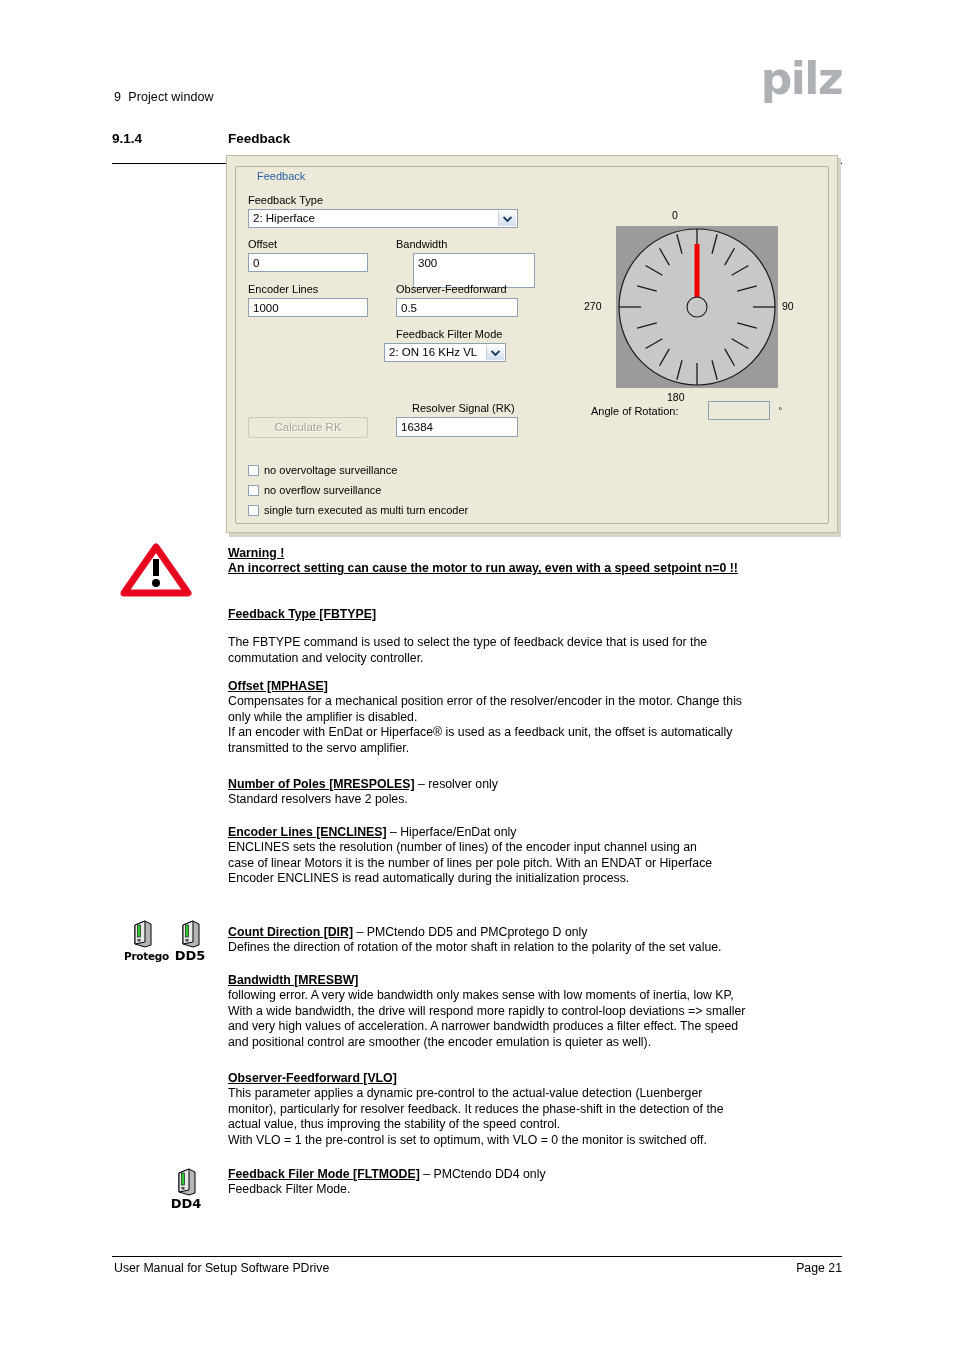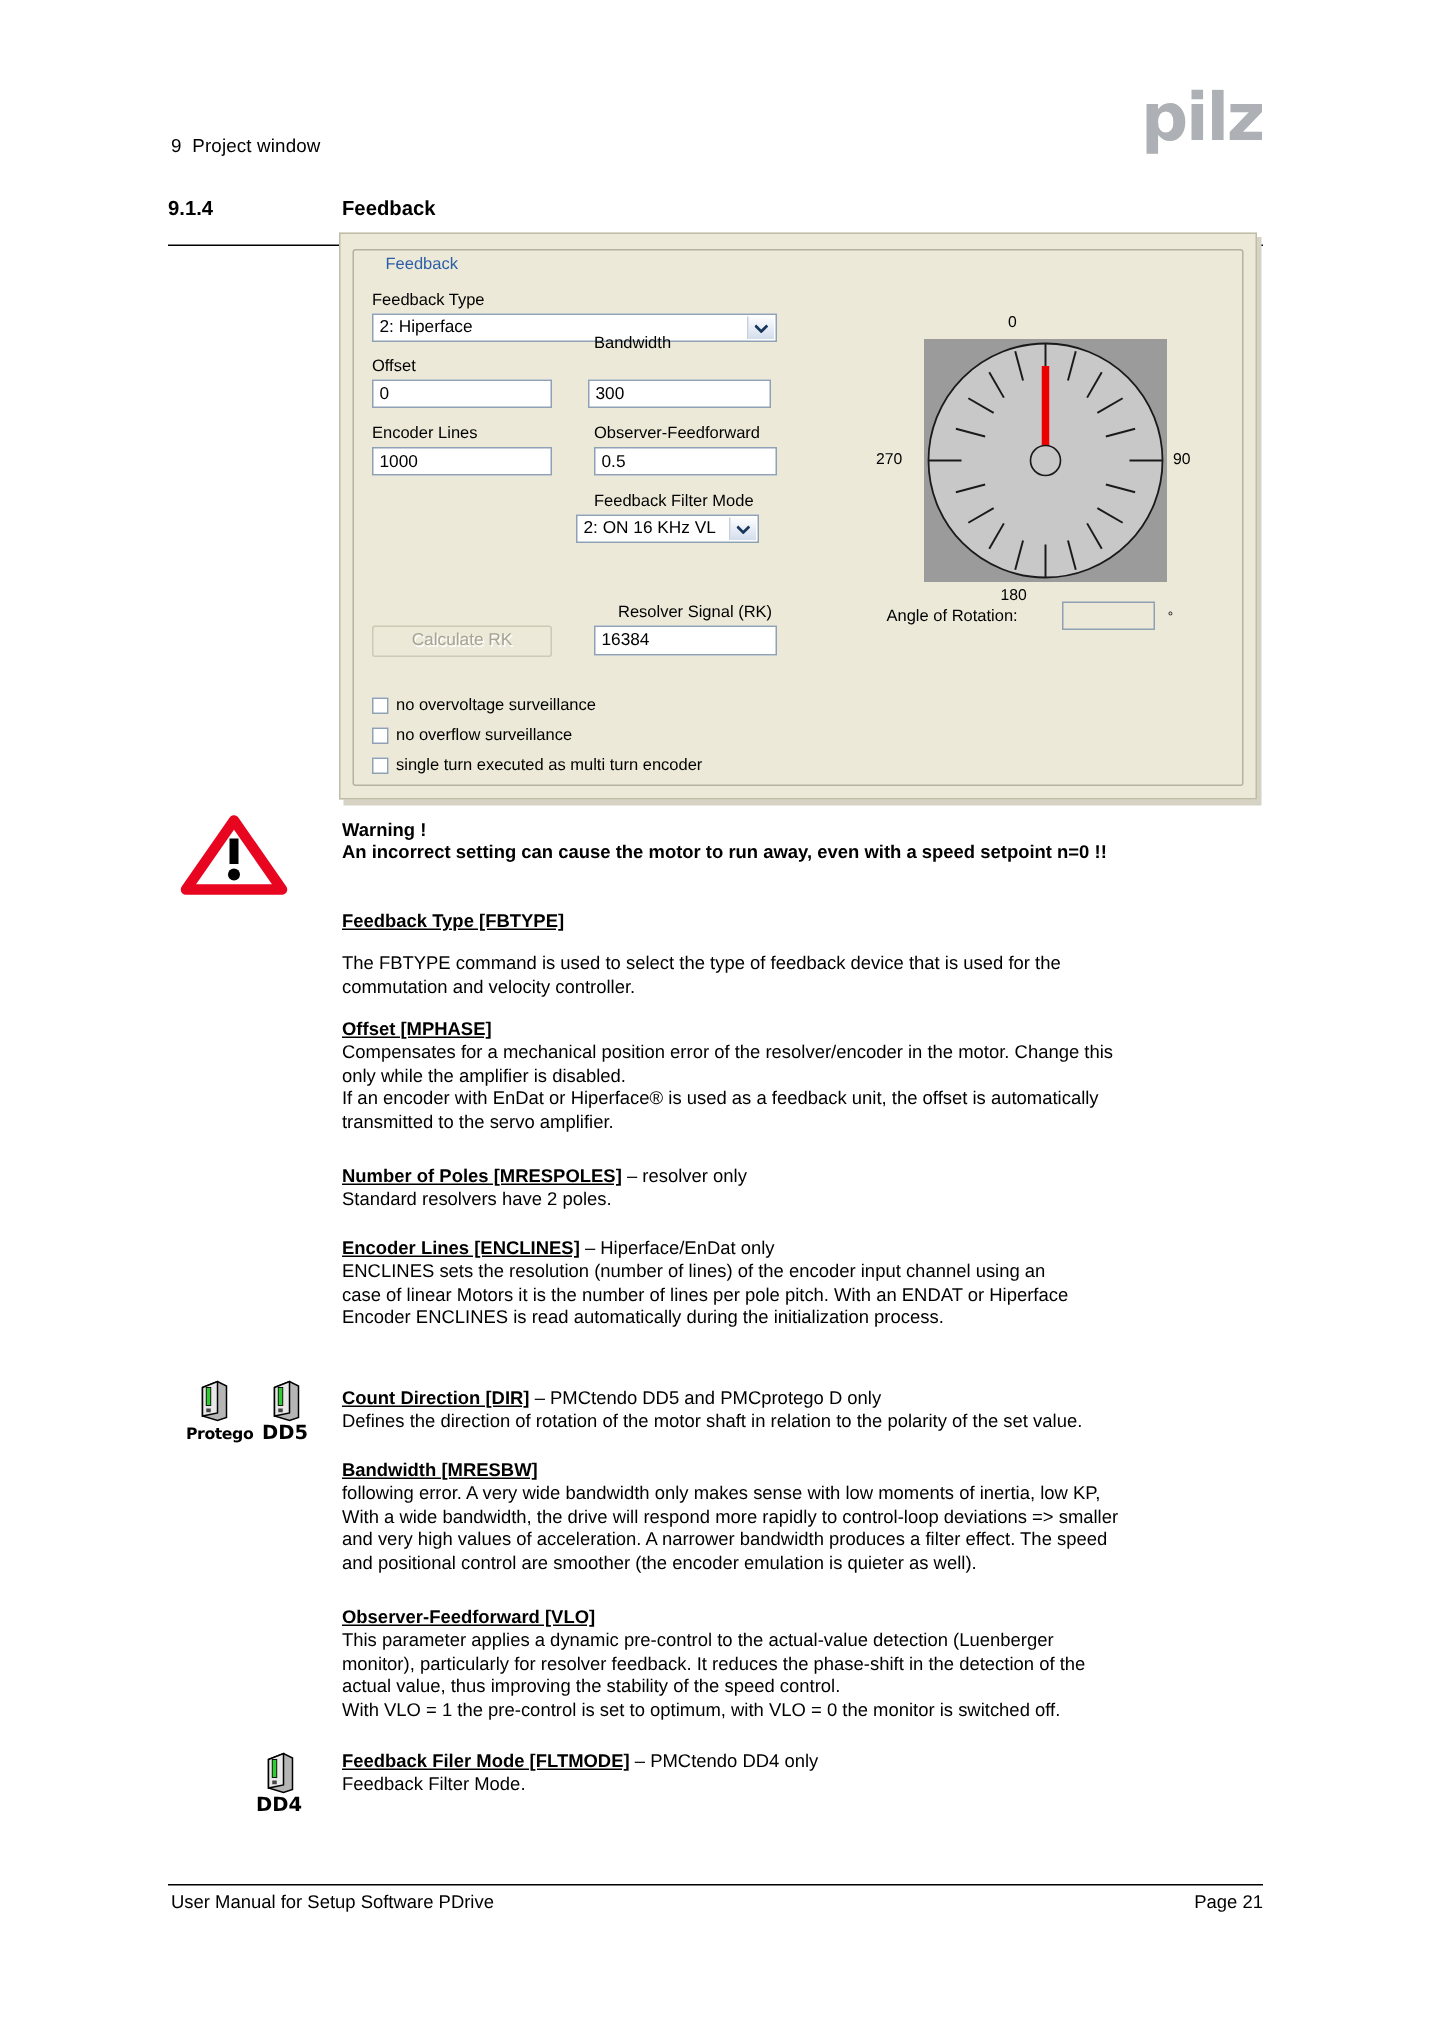--- a/index.html
+++ b/index.html
@@ -309,22 +309,22 @@
       <span class="arrow-btn">
         <svg width="9" height="6" viewBox="0 0 9 6">
             <path d="M0.5 1 L4.5 5 L8.5 1" fill="none" stroke="#17375e" stroke-width="1.8"></path>
           </svg>
       </span>
     </div>
 
     <div class="fld-label" style="left:12px; top:71px;">Offset</div>
     <div class="textbox" style="left:12px; top:86px; width:120px; height:19px;">0</div>
 
-    <div class="fld-label" style="left:160px; top:56px;">Bandwidth</div>
-    <div class="textbox" style="left:156px; top:86px; width:122px; height:19px;">300</div>
+    <div class="fld-label" style="left:160px; top:71px;">Bandwidth</div>
+    <div class="textbox" style="left:177px; top:86px; width:122px; height:35px;">300</div>
 
     <div class="fld-label" style="left:12px; top:116px;">Encoder Lines</div>
     <div class="textbox" style="left:12px; top:131px; width:120px; height:19px;">1000</div>
 
     <div class="fld-label" style="left:160px; top:116px;">Observer-Feedforward</div>
     <div class="textbox" style="left:160px; top:131px; width:122px; height:19px;">0.5</div>
 
     <div class="fld-label" style="left:160px; top:161px;">Feedback Filter Mode</div>
     <div class="combo" style="left:148px; top:176px; width:122px; height:19px;">
       <span>2: ON 16 KHz VL</span>
@@ -397,21 +397,21 @@
 </div>
 
 <div class="warn-icon">
   <svg width="72" height="54" viewBox="0 0 72 54">
     <path d="M36 4 L68 50 L4 50 Z" fill="none" stroke="#e8051f" stroke-width="7" stroke-linejoin="round"></path>
     <rect x="33" y="16" width="6" height="17" fill="#000"></rect>
     <circle cx="36" cy="40" r="4" fill="#000"></circle>
   </svg>
 </div>
 
-<div class="body-block" style="top:546px;">
+<div class="body-block" style="top:546px;text-decoration:underline;">
   <p class="bold">Warning !</p>
   <p class="bold">An incorrect setting can cause the motor to run away, even with a speed setpoint n=0 !!</p>
 </div>
 
 <div class="body-block" style="top:607px;">
   <p><span class="uline-bold">Feedback Type [FBTYPE]</span><span></span></p>
   <div class="para-gap"></div>
   <p>The FBTYPE command is used to select the type of feedback device that is used for the</p>
   <p>commutation and velocity controller.</p>
 </div>

